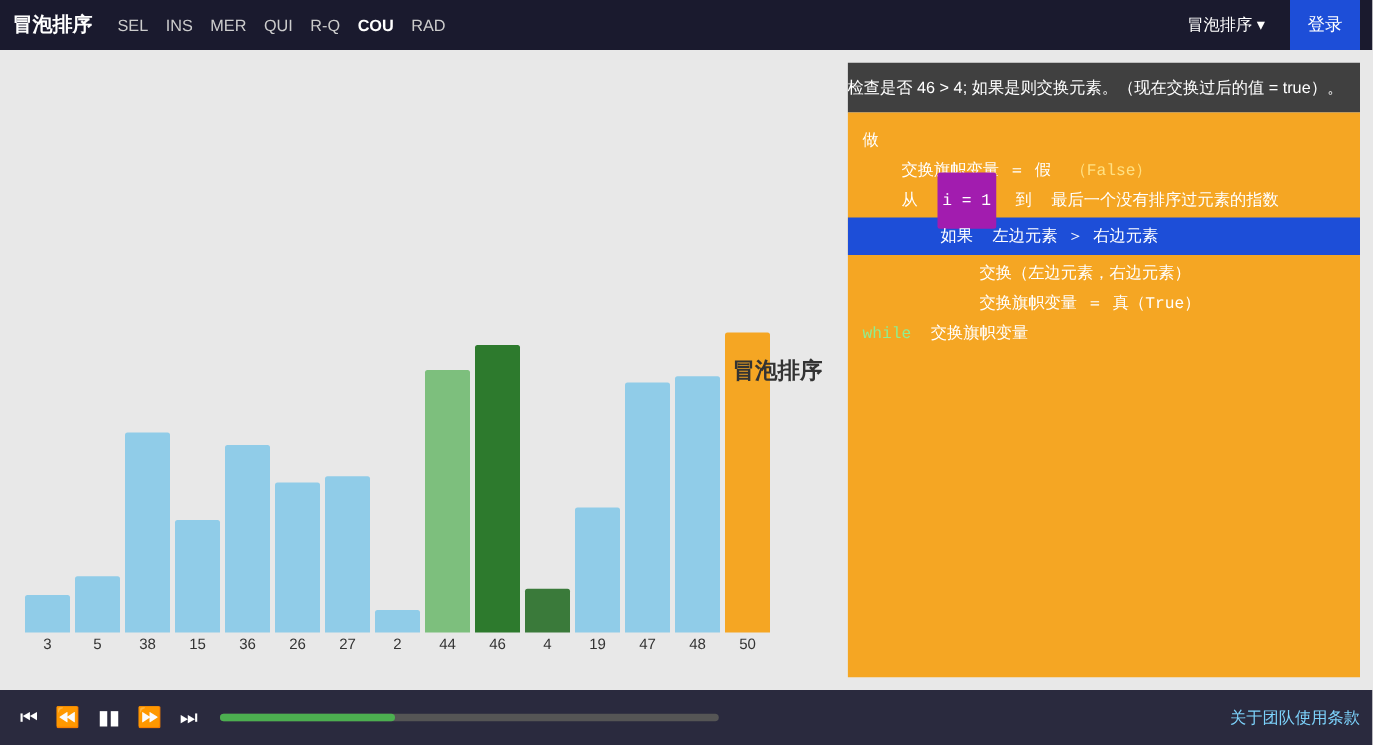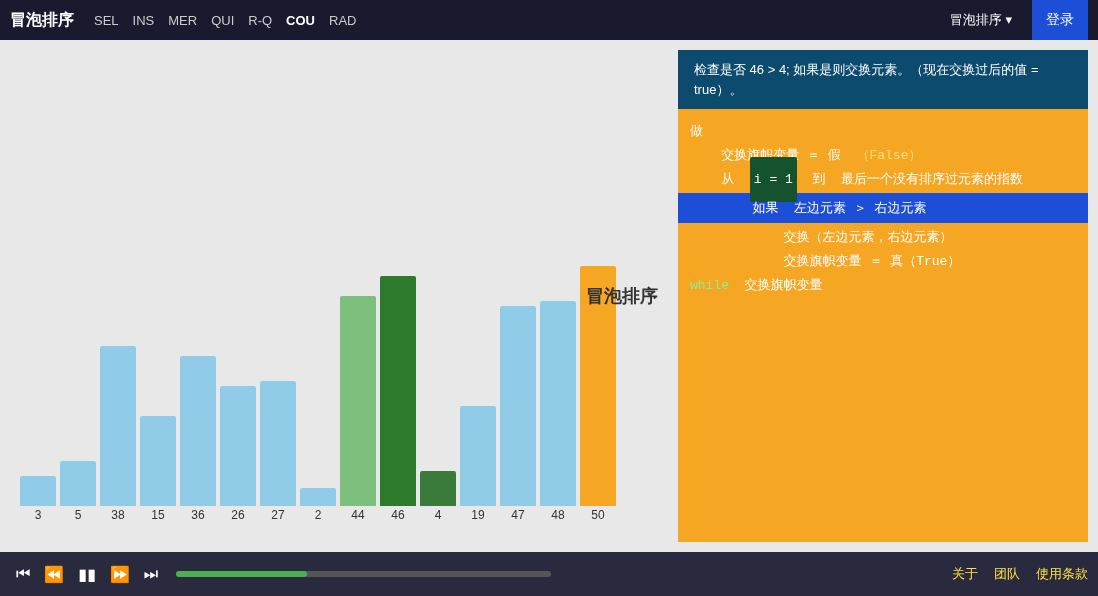--- a/index.html
+++ b/index.html
@@ -108,23 +108,23 @@
     }
 
     .code-box {
       flex: 1;
       display: flex;
       flex-direction: column;
       overflow: hidden;
     }
 
     .code-highlight {
-      background: #0c4a6e;
-      color: white;
-      padding: 10px 16px;
+      background: #404040;
+      color: white;
+      padding: 10px 0;
       font-size: 13px;
       line-height: 1.5;
     }
 
     .code-body {
       background: #f5a623;
       padding: 10px 0;
       flex: 1;
       overflow: hidden;
     }
@@ -180,23 +180,22 @@
     .progress-bar-fill {
       height: 100%;
       background: #4CAF50;
       border-radius: 3px;
       width: 35%;
     }
 
     .footer-spacer { flex: 1; }
 
     .footer-link {
-      color: #fde047;
-      font-size: 13px;
-      margin-left: 16px;
+      color: #7dd3fc;
+      font-size: 13px;
       cursor: pointer;
     }
 
     
     .bar.light-blue { background: #90cce8; }
     .bar.light-green { background: #7dbf7d; }
     .bar.dark-green { background: #2d7a2d; }
     .bar.orange { background: #f5a623; }
     .bar.small-dark-green { background: #3a7a3a; }
   </style>
@@ -285,21 +284,21 @@
       </div>
     <div class="chart-title">冒泡排序</div>
   </div>
 
   <div class="code-panel">
     <div class="code-box">
       <div class="code-highlight">检查是否 46 &gt; 4; 如果是则交换元素。（现在交换过后的值 = true）。</div>
       <div class="code-body">
         <div class="code-line">做</div>
         <div class="code-line">&nbsp;&nbsp;&nbsp;&nbsp;交换旗帜变量 ＝ 假 &nbsp;<span style="color:#ffe082">（False）</span></div>
-        <div class="code-line">&nbsp;&nbsp;&nbsp;&nbsp;从 &nbsp;<span style="background:#14532d;padding:15px 4px;border-radius:2px">i = 1</span>&nbsp; 到 &nbsp;最后一个没有排序过元素的指数</div>
+        <div class="code-line">&nbsp;&nbsp;&nbsp;&nbsp;从 &nbsp;<span style="background:#a21caf;padding:15px 4px;border-radius:2px">i = 1</span>&nbsp; 到 &nbsp;最后一个没有排序过元素的指数</div>
         <div class="code-line black-bg">&nbsp;&nbsp;&nbsp;&nbsp;&nbsp;&nbsp;&nbsp;&nbsp;如果 &nbsp;左边元素 ＞ 右边元素</div>
         <div class="code-line">&nbsp;&nbsp;&nbsp;&nbsp;&nbsp;&nbsp;&nbsp;&nbsp;&nbsp;&nbsp;&nbsp;&nbsp;交换（左边元素，右边元素）</div>
         <div class="code-line">&nbsp;&nbsp;&nbsp;&nbsp;&nbsp;&nbsp;&nbsp;&nbsp;&nbsp;&nbsp;&nbsp;&nbsp;交换旗帜变量 ＝ 真（True）</div>
         <div class="code-line"><span class="keyword">while</span> &nbsp;交换旗帜变量</div>
       </div>
     </div>
   </div>
 
 </div>
 

